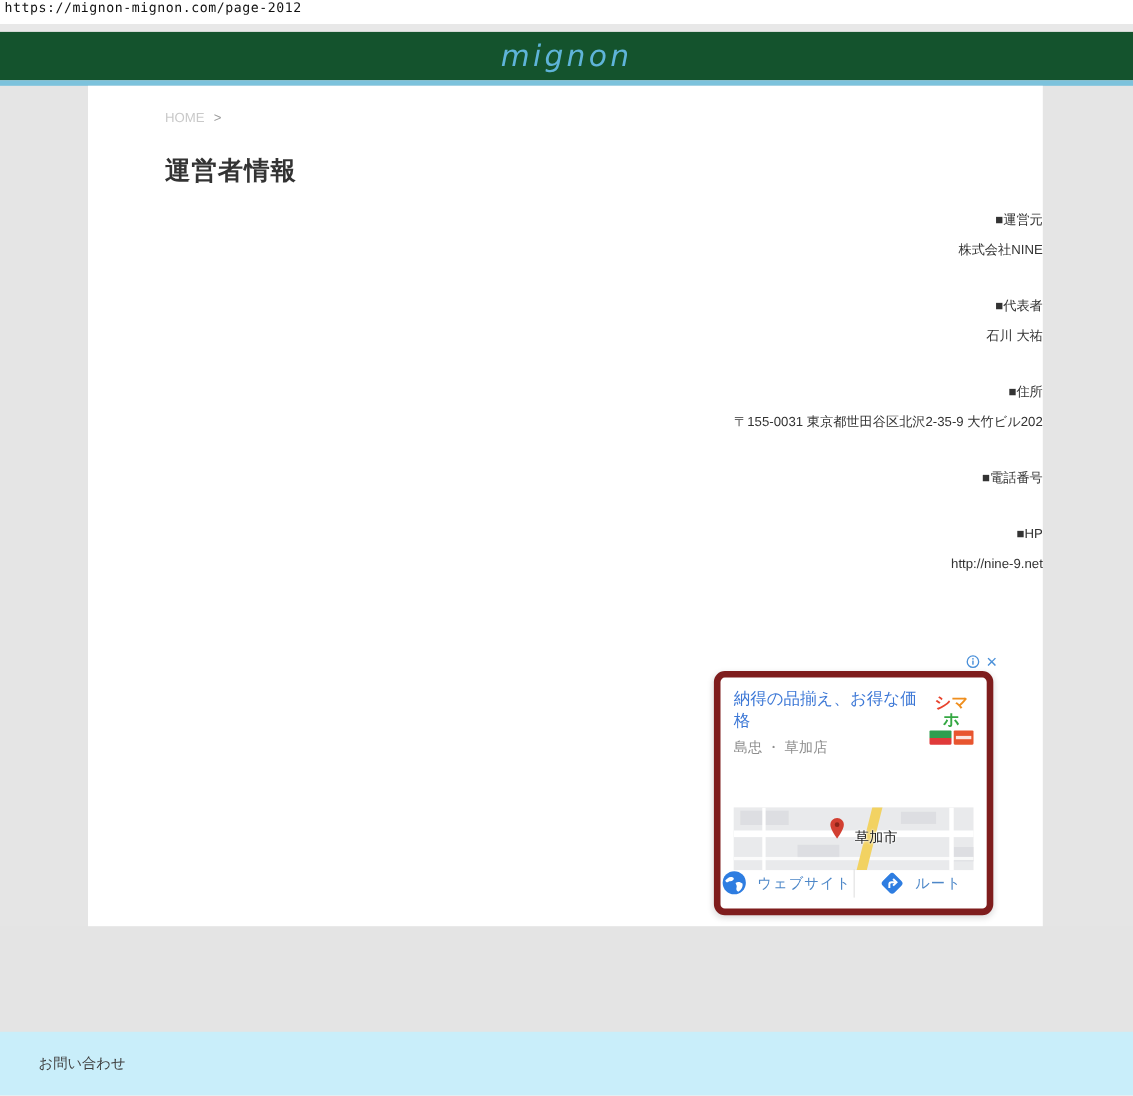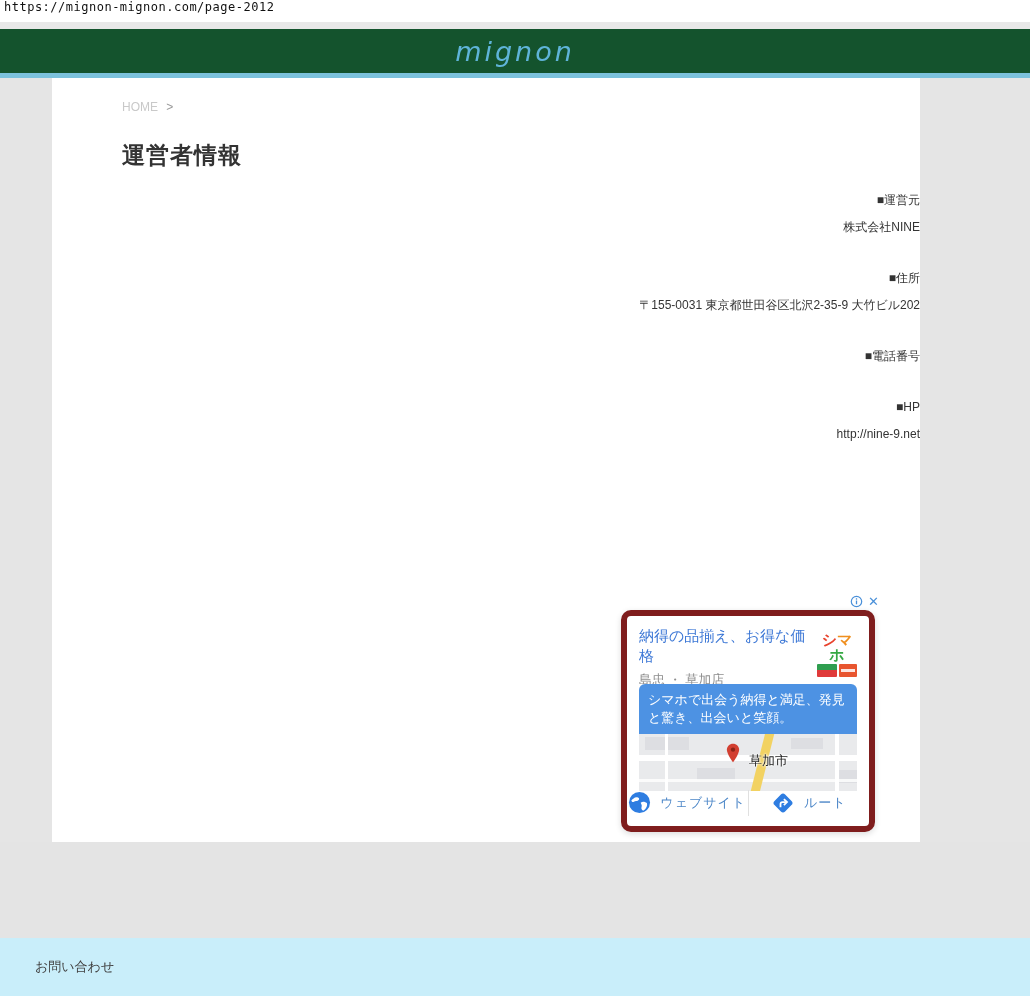--- a/index.html
+++ b/index.html
@@ -10,21 +10,21 @@
   }
   
   .url-bar { height:22px; background:#ffffff; display:flex; align-items:flex-start; padding-left:4px; }
   .url-bar span { font-family:"DejaVu Sans Mono","Liberation Mono",monospace; font-size:12px; color:#111; letter-spacing:0.5px; }
   .top-gray { height:7px; background:#e8e8e8; }
   
   .site-header { height:44px; background:#14532d; display:flex; align-items:center; justify-content:center; }
   .logo { font-family:"DejaVu Sans","Liberation Sans",sans-serif; font-style:italic; font-size:27px; letter-spacing:3px; color:#5fb4d9; }
   .accent-line { height:5px; background:#7cc2dc; }
   
-  .main { position:relative; width:868px; margin-left:52px; height:764px; background:#ffffff; padding:22px 0 0 70px; }
+  .main { position:relative; width:868px; margin-left:80px; height:764px; background:#ffffff; padding:22px 0 0 70px; }
   .breadcrumb { font-size:12px; height:14px; }
   .breadcrumb .home { color:#c9c9c9; text-decoration:none; }
   .breadcrumb .sep { color:#999; margin-left:5px; }
   h1.page-title { font-size:23px; font-weight:bold; color:#333; margin-top:26px; letter-spacing:1px; }
   .sections { margin-top:16px; }
   .section { margin-bottom:24px; }
   .section p { font-size:12px; line-height:27px; color:#333;text-align:right; }
   
   .ad { position:absolute; left:569px; top:514px; width:259px; height:240px; }
   .ad-top { height:18px; display:flex; justify-content:flex-end; align-items:center; gap:5px; padding-right:1px; }
@@ -82,20 +82,24 @@
   </div>
 
   <h1 class="page-title">運営者情報</h1>
 
   <div class="sections">
     <div class="section">
       <p>■運営元</p>
       <p>株式会社NINE</p>
     </div>
     <div class="section">
+      <p>■代表者</p>
+      <p>石川 大祐</p>
+    </div>
+    <div class="section">
       <p>■住所</p>
       <p>〒155-0031 東京都世田谷区北沢2-35-9 大竹ビル202</p>
     </div>
     <div class="section">
       <p>■電話番号</p>
     </div>
     <div class="section">
       <p>■HP</p>
       <p>http://nine-9.net</p>
     </div>
@@ -118,21 +122,20 @@
       <div class="ad-logo">
         <div class="ad-logo-text">
           <span class="c1">シ</span><span class="c2">マ</span><span class="c3">ホ</span>
         </div>
         <div class="ad-badges">
           <div class="badge1"></div>
           <div class="badge2"></div>
         </div>
       </div>
 
-      <div class="ad-banner">シマホで出会う納得と満足、発見と驚き、出会いと笑顔。</div>
 
       <div class="ad-map">
         <div class="blk" style="left:6px;top:3px;width:44px;height:13px;"></div>
         <div class="blk" style="left:58px;top:34px;width:38px;height:12px;"></div>
         <div class="blk" style="left:152px;top:4px;width:32px;height:11px;"></div>
         <div class="blk" style="left:200px;top:36px;width:24px;height:13px;"></div>
         <div class="road" style="left:26px;top:0;width:3px;height:57px;"></div>
         <div class="road" style="left:196px;top:0;width:4px;height:57px;"></div>
         <div class="road" style="left:0;top:21px;width:230px;height:6px;"></div>
         <div class="road" style="left:0;top:45px;width:230px;height:3px;opacity:.8;"></div>

